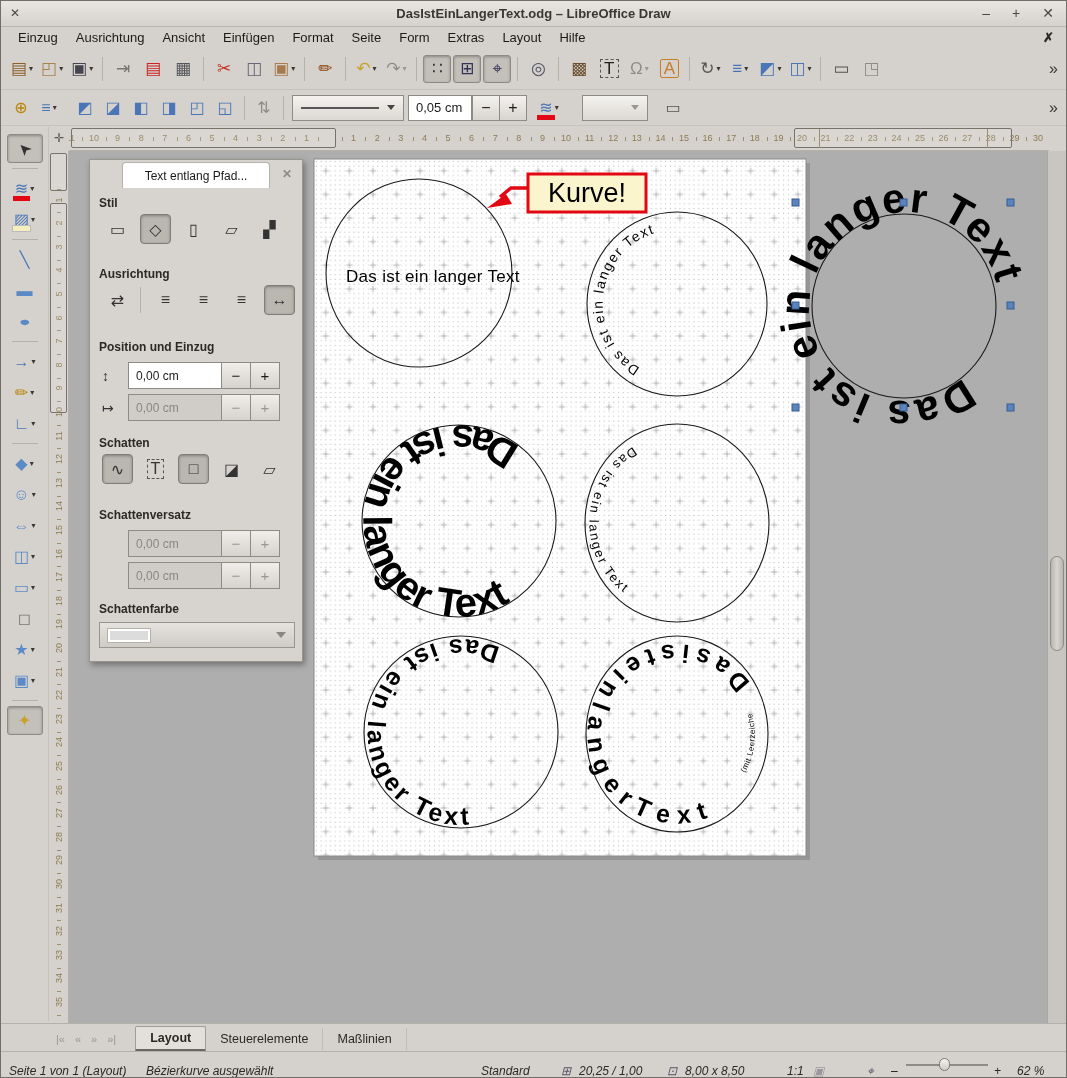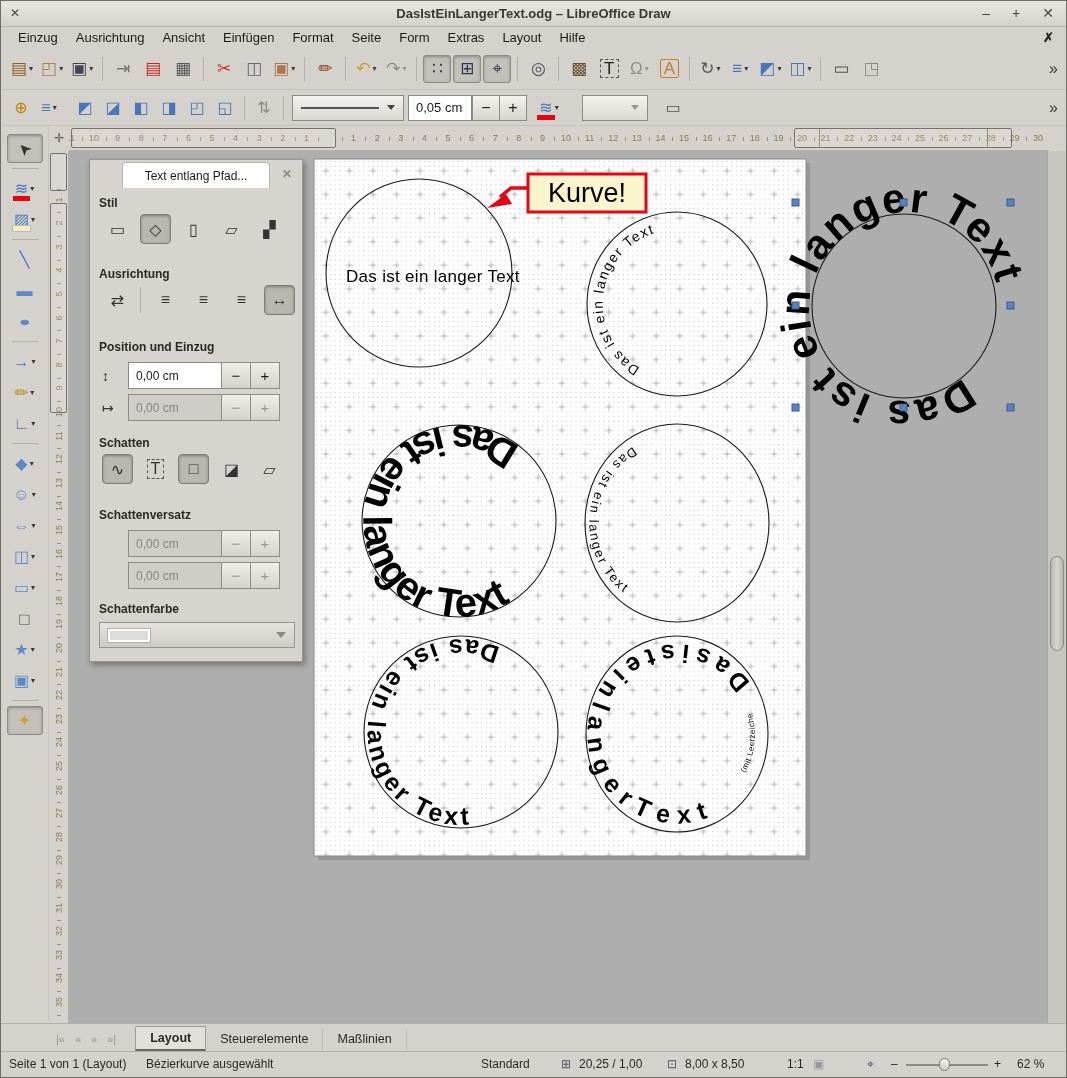--- a/index.html
+++ b/index.html
@@ -117,21 +117,21 @@
   
   .tabbar { position:absolute; left:0; right:0; top:1022px; height:30px;
     display:flex; align-items:center; border-top:1px solid #b4b0aa; padding-left:52px; }
   .tnav { display:flex; gap:4px; margin-right:16px; color:#9a9691; font-size:11px; }
   .tnav span { padding:2px 3px; }
   .tab { padding:4px 14px; font-size:12.5px; border-right:1px solid #c0bcb6; color:#2b2926; }
   .tab.active { background:#e3e0db; border:1px solid #a09c96; border-bottom:3px solid #6b6762;
     font-weight:bold; border-radius:2px 2px 0 0; }
   .statusbar { position:absolute; left:0; right:0; bottom:0; height:26px;
     border-top:1px solid #b4b0aa; font-size:12px; color:#2b2926; }
-  .sb { position:absolute; top:5px; white-space:nowrap; }
+  .sb { position:absolute; top:12px; white-space:nowrap;font-style:italic; }
   .sbicon { color:#556; font-size:12px; }
   .slider-track { position:absolute; top:12px; left:905px; width:82px; height:2px; background:#8e8a84; }
   .slider-thumb { position:absolute; top:6px; left:938px; width:11px; height:13px;
     background:linear-gradient(#f4f2ef,#cfcbc6); border:1px solid #7d7973; border-radius:6px; }
   .slider-mid { position:absolute; top:8px; left:944px; width:1px; height:9px; background:#7d7973; }
   
   svg text { font-family:"Liberation Sans", sans-serif; fill:#000; }
 </style>
 </head>
 <body>

